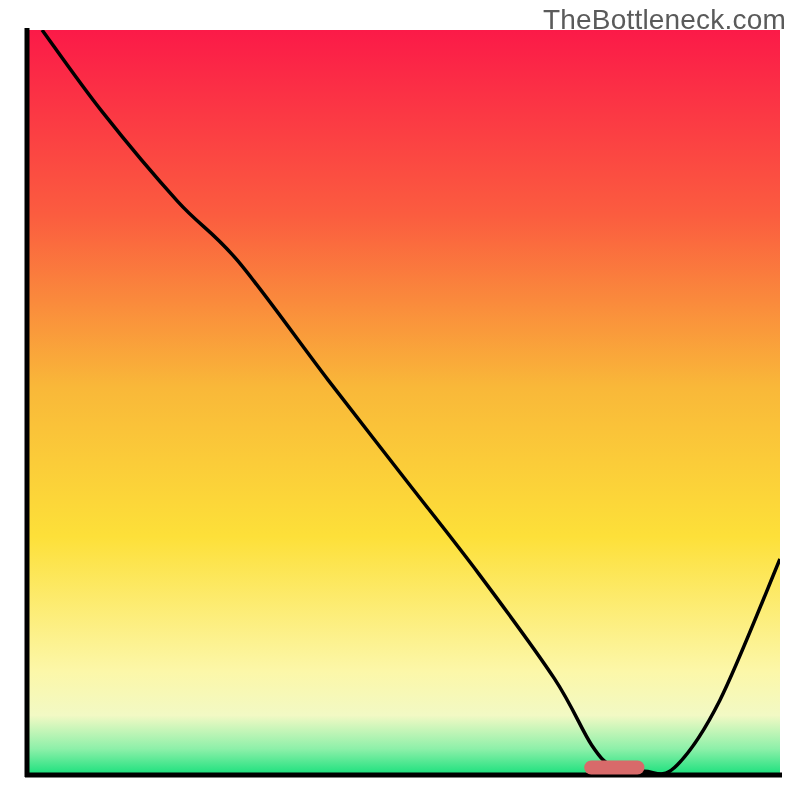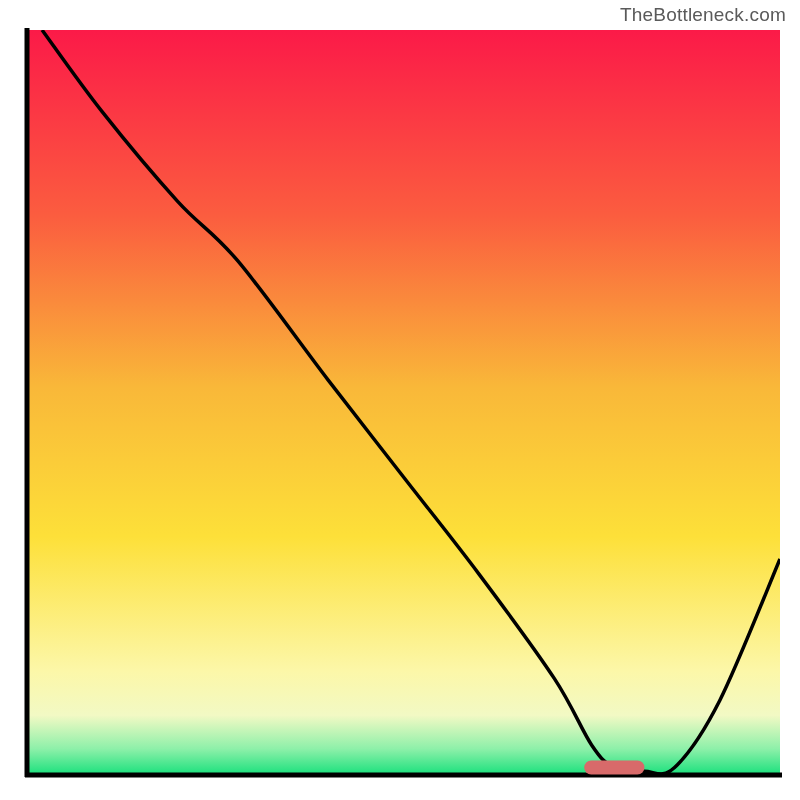--- a/index.html
+++ b/index.html
@@ -21,21 +21,21 @@
     left: 0;
     top: 0;
     width: 800px;
     height: 800px;
   }
   .watermark {
     position: absolute;
     top: 4px;
     right: 14px;
     color: #5a5a5a;
-    font-size: 19px;
+    font-size: 28px;
     font-weight: 400;
     letter-spacing: 0.2px;
     font-family: Arial, Helvetica, sans-serif;
     user-select: none;
   }
 </style>
 </head>
 <body>
 
 <div class="canvas-wrap">

